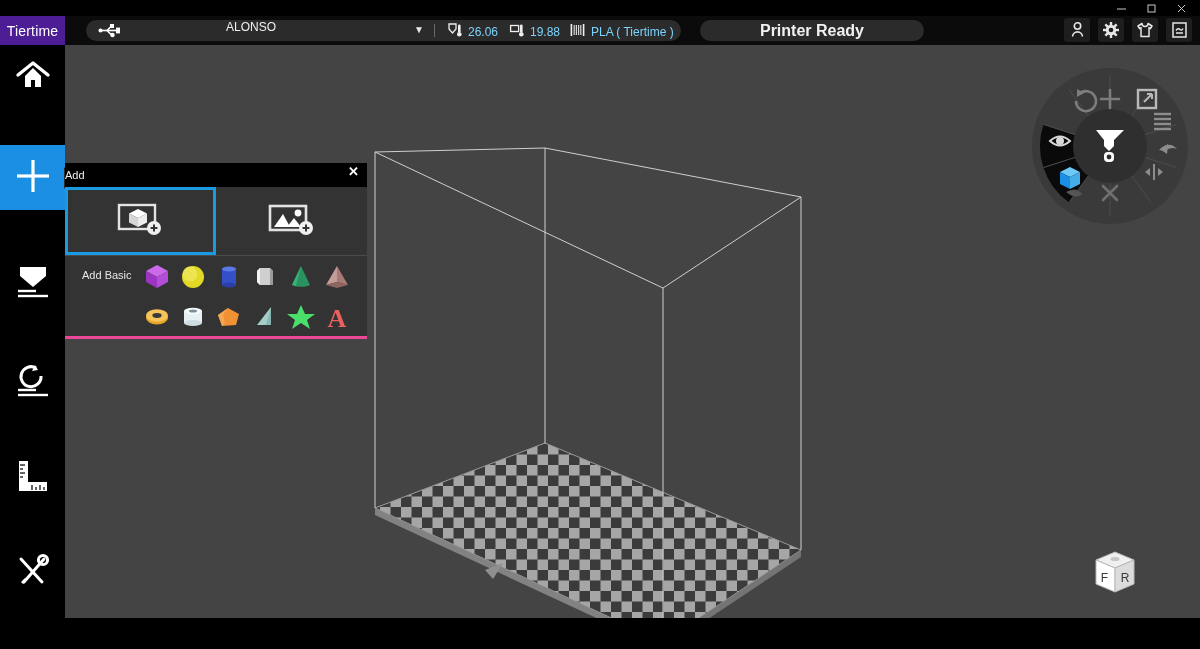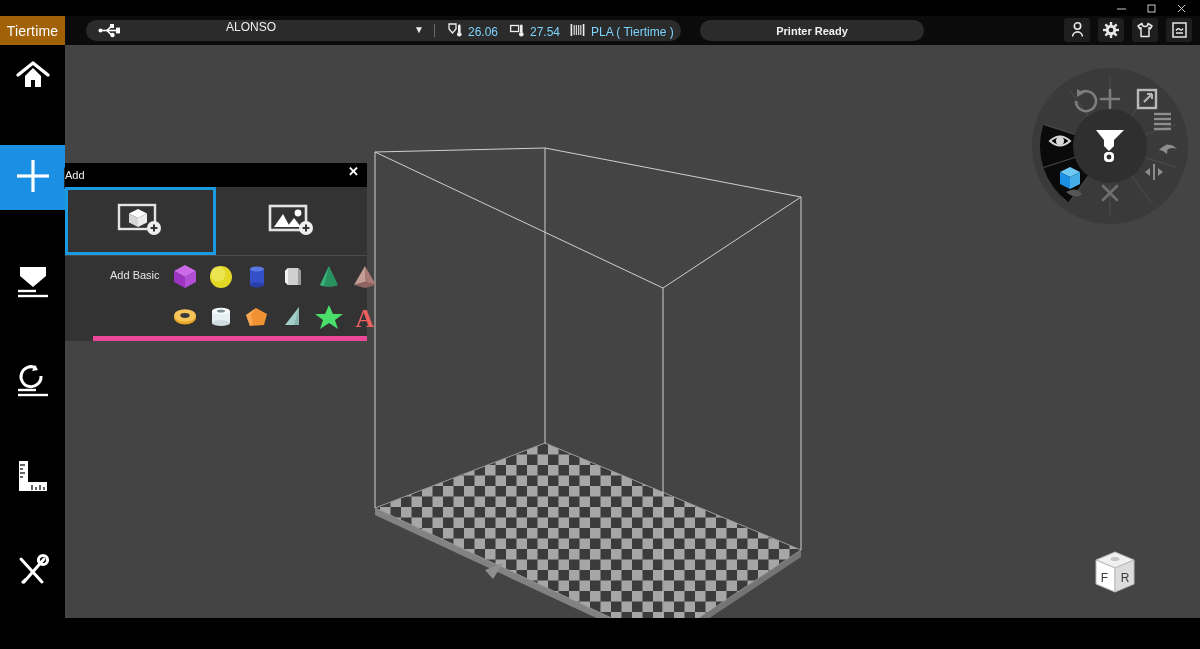--- a/index.html
+++ b/index.html
@@ -7,35 +7,35 @@
   .app{position:relative;width:1200px;height:649px;background:#000;}
 
   
   .titlebar{position:absolute;left:0;top:0;width:1200px;height:16px;background:#000;}
   .wbtns{position:absolute;right:4px;top:0;height:16px;display:flex;align-items:center;gap:0px;}
   .wbtn{width:30px;height:16px;display:flex;align-items:center;justify-content:center;color:#c8c8c8;font-size:11px;line-height:1;}
   .wbtn svg{display:block;}
 
   
   .topbar{position:absolute;left:0;top:16px;width:1200px;height:29px;background:#0b0b0b;}
-  .brand{position:absolute;left:0;top:16px;width:65px;height:29px;background:#a16207;color:#fff;
+  .brand{position:absolute;left:0;top:16px;width:65px;height:29px;background:#4c1d95;color:#fff;
          font-size:14px;display:flex;align-items:center;justify-content:center;letter-spacing:.2px;}
   .pill{position:absolute;height:21px;border-radius:11px;background:#2b2b2b;display:flex;align-items:center;}
   .pill-printer{left:86px;top:20px;width:595px;}
   .pill-status{left:700px;top:20px;width:224px;justify-content:center;}
   .usb-ico{position:absolute;left:12px;top:3px;width:22px;height:15px;}
   .printer-name{position:absolute;left:40px;top:0;width:250px;height:14px;display:flex;align-items:center;justify-content:center;
                 color:#efefef;font-size:12px;}
   .caret{position:absolute;left:328px;top:4px;color:#e8e8e8;font-size:10px;}
   .divider{position:absolute;left:348px;top:4px;width:1px;height:13px;background:#6a6a6a;}
   .metric{position:absolute;display:flex;align-items:center;gap:6px;color:#7dd3fc;font-size:12px;}
   .m1{left:362px;top:3px;}
   .m2{left:424px;top:3px;}
   .m3{left:484px;top:3px;}
-  .status-text{color:#f1f1f1;font-size:11px;font-weight:bold;}
+  .status-text{color:#f1f1f1;font-size:16px;font-weight:bold;}
   .tb-icons{position:absolute;right:8px;top:18px;display:flex;gap:8px;}
   .tb-ico{width:26px;height:24px;border-radius:3px;background:#1e1e1e;display:flex;align-items:center;justify-content:center;}
 
   
   .rail{position:absolute;left:0;top:45px;width:65px;height:604px;background:#000;}
   .rail-item{position:absolute;left:0;width:65px;height:65px;display:flex;align-items:center;justify-content:center;}
   .rail-item.active{background:#1a8fe3;}
   .rail-notch{position:absolute;right:-9px;top:50%;margin-top:-11px;width:0;height:0;
      border-top:11px solid transparent;border-bottom:11px solid transparent;border-left:10px solid #2b2b2b;}
 
@@ -44,21 +44,21 @@
   .plate-svg{position:absolute;left:0;top:0;}
 
   
   .panel{position:absolute;left:65px;top:163px;width:302px;background:#333333;}
   .panel-head{position:relative;height:24px;background:#000;display:flex;align-items:center;justify-content:flex-start;}
   .panel-title{color:#efefef;font-size:11px;}
   .panel-close{position:absolute;right:8px;top:1px;color:#fff;font-size:13px;line-height:16px;font-weight:bold;}
   .tabs{display:flex;height:68px;border-bottom:1px solid #4b4b4b;}
   .tab{flex:1;display:flex;align-items:center;justify-content:center;}
   .tab.sel{box-shadow:inset 0 0 0 3px #1a9ae0;}
-  .basic{position:relative;height:80px;border-bottom:5px solid #ec4899;margin-left:28px;}
+  .basic{position:relative;height:80px;border-bottom:3px solid #ec4899;}
   .basic-label{position:absolute;left:17px;top:13px;color:#e6e6e6;font-size:11px;}
   .shape-row{position:absolute;left:74px;display:flex;gap:0px;}
   .shape{width:36px;height:36px;display:flex;align-items:center;justify-content:center;}
   .autoplace{position:relative;height:28px;display:flex;align-items:center;}
   .ap-label{position:absolute;left:17px;color:#e6e6e6;font-size:11px;}
   .ap-box{position:absolute;left:106px;top:4px;width:17px;height:17px;background:#3a3a3a;border:1px solid #111;
           display:flex;align-items:center;justify-content:center;color:#fff;font-size:12px;line-height:1;}
   .ap-arrow{position:absolute;right:8px;color:#d8d8d8;font-size:9px;}
 
   
@@ -125,21 +125,21 @@
     </div>
 
     <div class="metric m2">
       <span>
         <svg width="14" height="15" viewBox="0 0 14 15">
           <rect x="0.6" y="2.5" width="8" height="6" fill="none" stroke="#eee" stroke-width="1.3"></rect>
           <rect x="10" y="1.5" width="2.6" height="8" rx="1.3" fill="#eee"></rect>
           <circle cx="11.3" cy="11.3" r="2.3" fill="#eee"></circle>
         </svg>
       </span>
-      <span>27.54</span>
+      <span>19.88</span>
     </div>
 
     <div class="metric m3">
       <span>
         <svg width="15" height="14" viewBox="0 0 15 14">
           <rect x="0.6" y="1" width="1.6" height="12" fill="#eee"></rect>
           <rect x="12.8" y="1" width="1.6" height="12" fill="#eee"></rect>
           <g fill="#d8d8d8">
               <rect x="3.6" y="2" width="1.2" height="10"></rect>
               <rect x="5.8" y="2" width="1.2" height="10"></rect>

